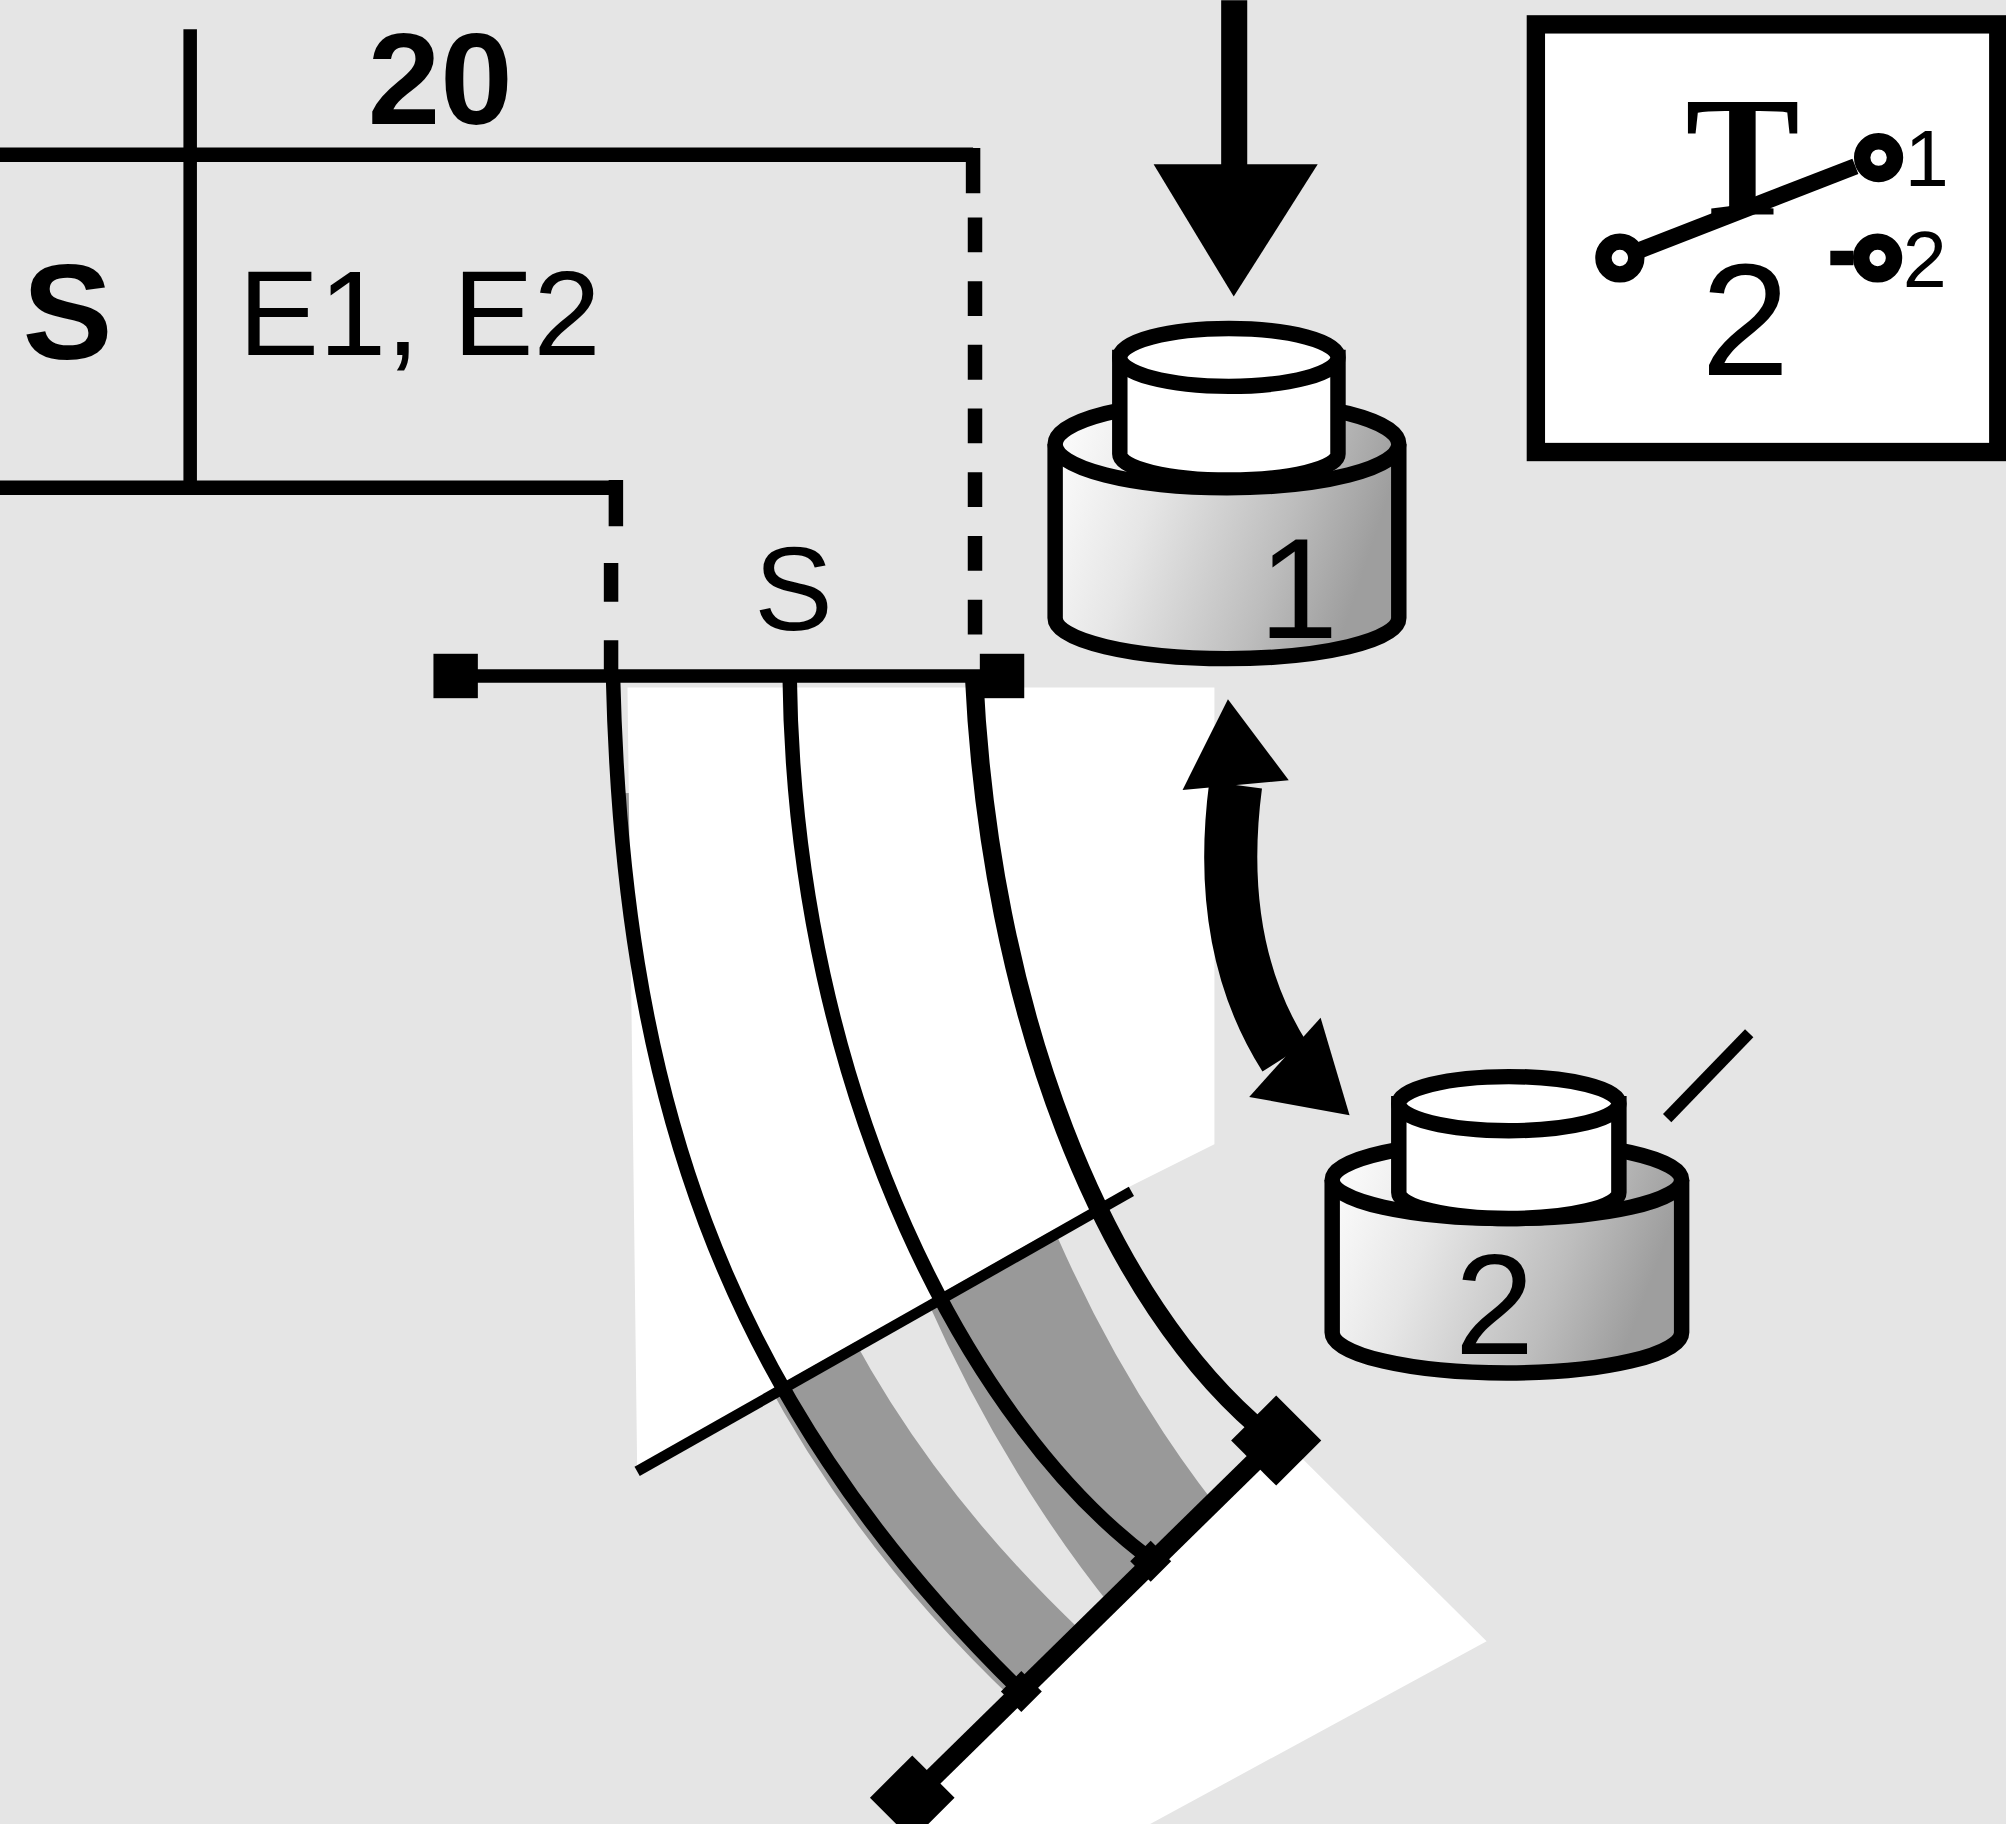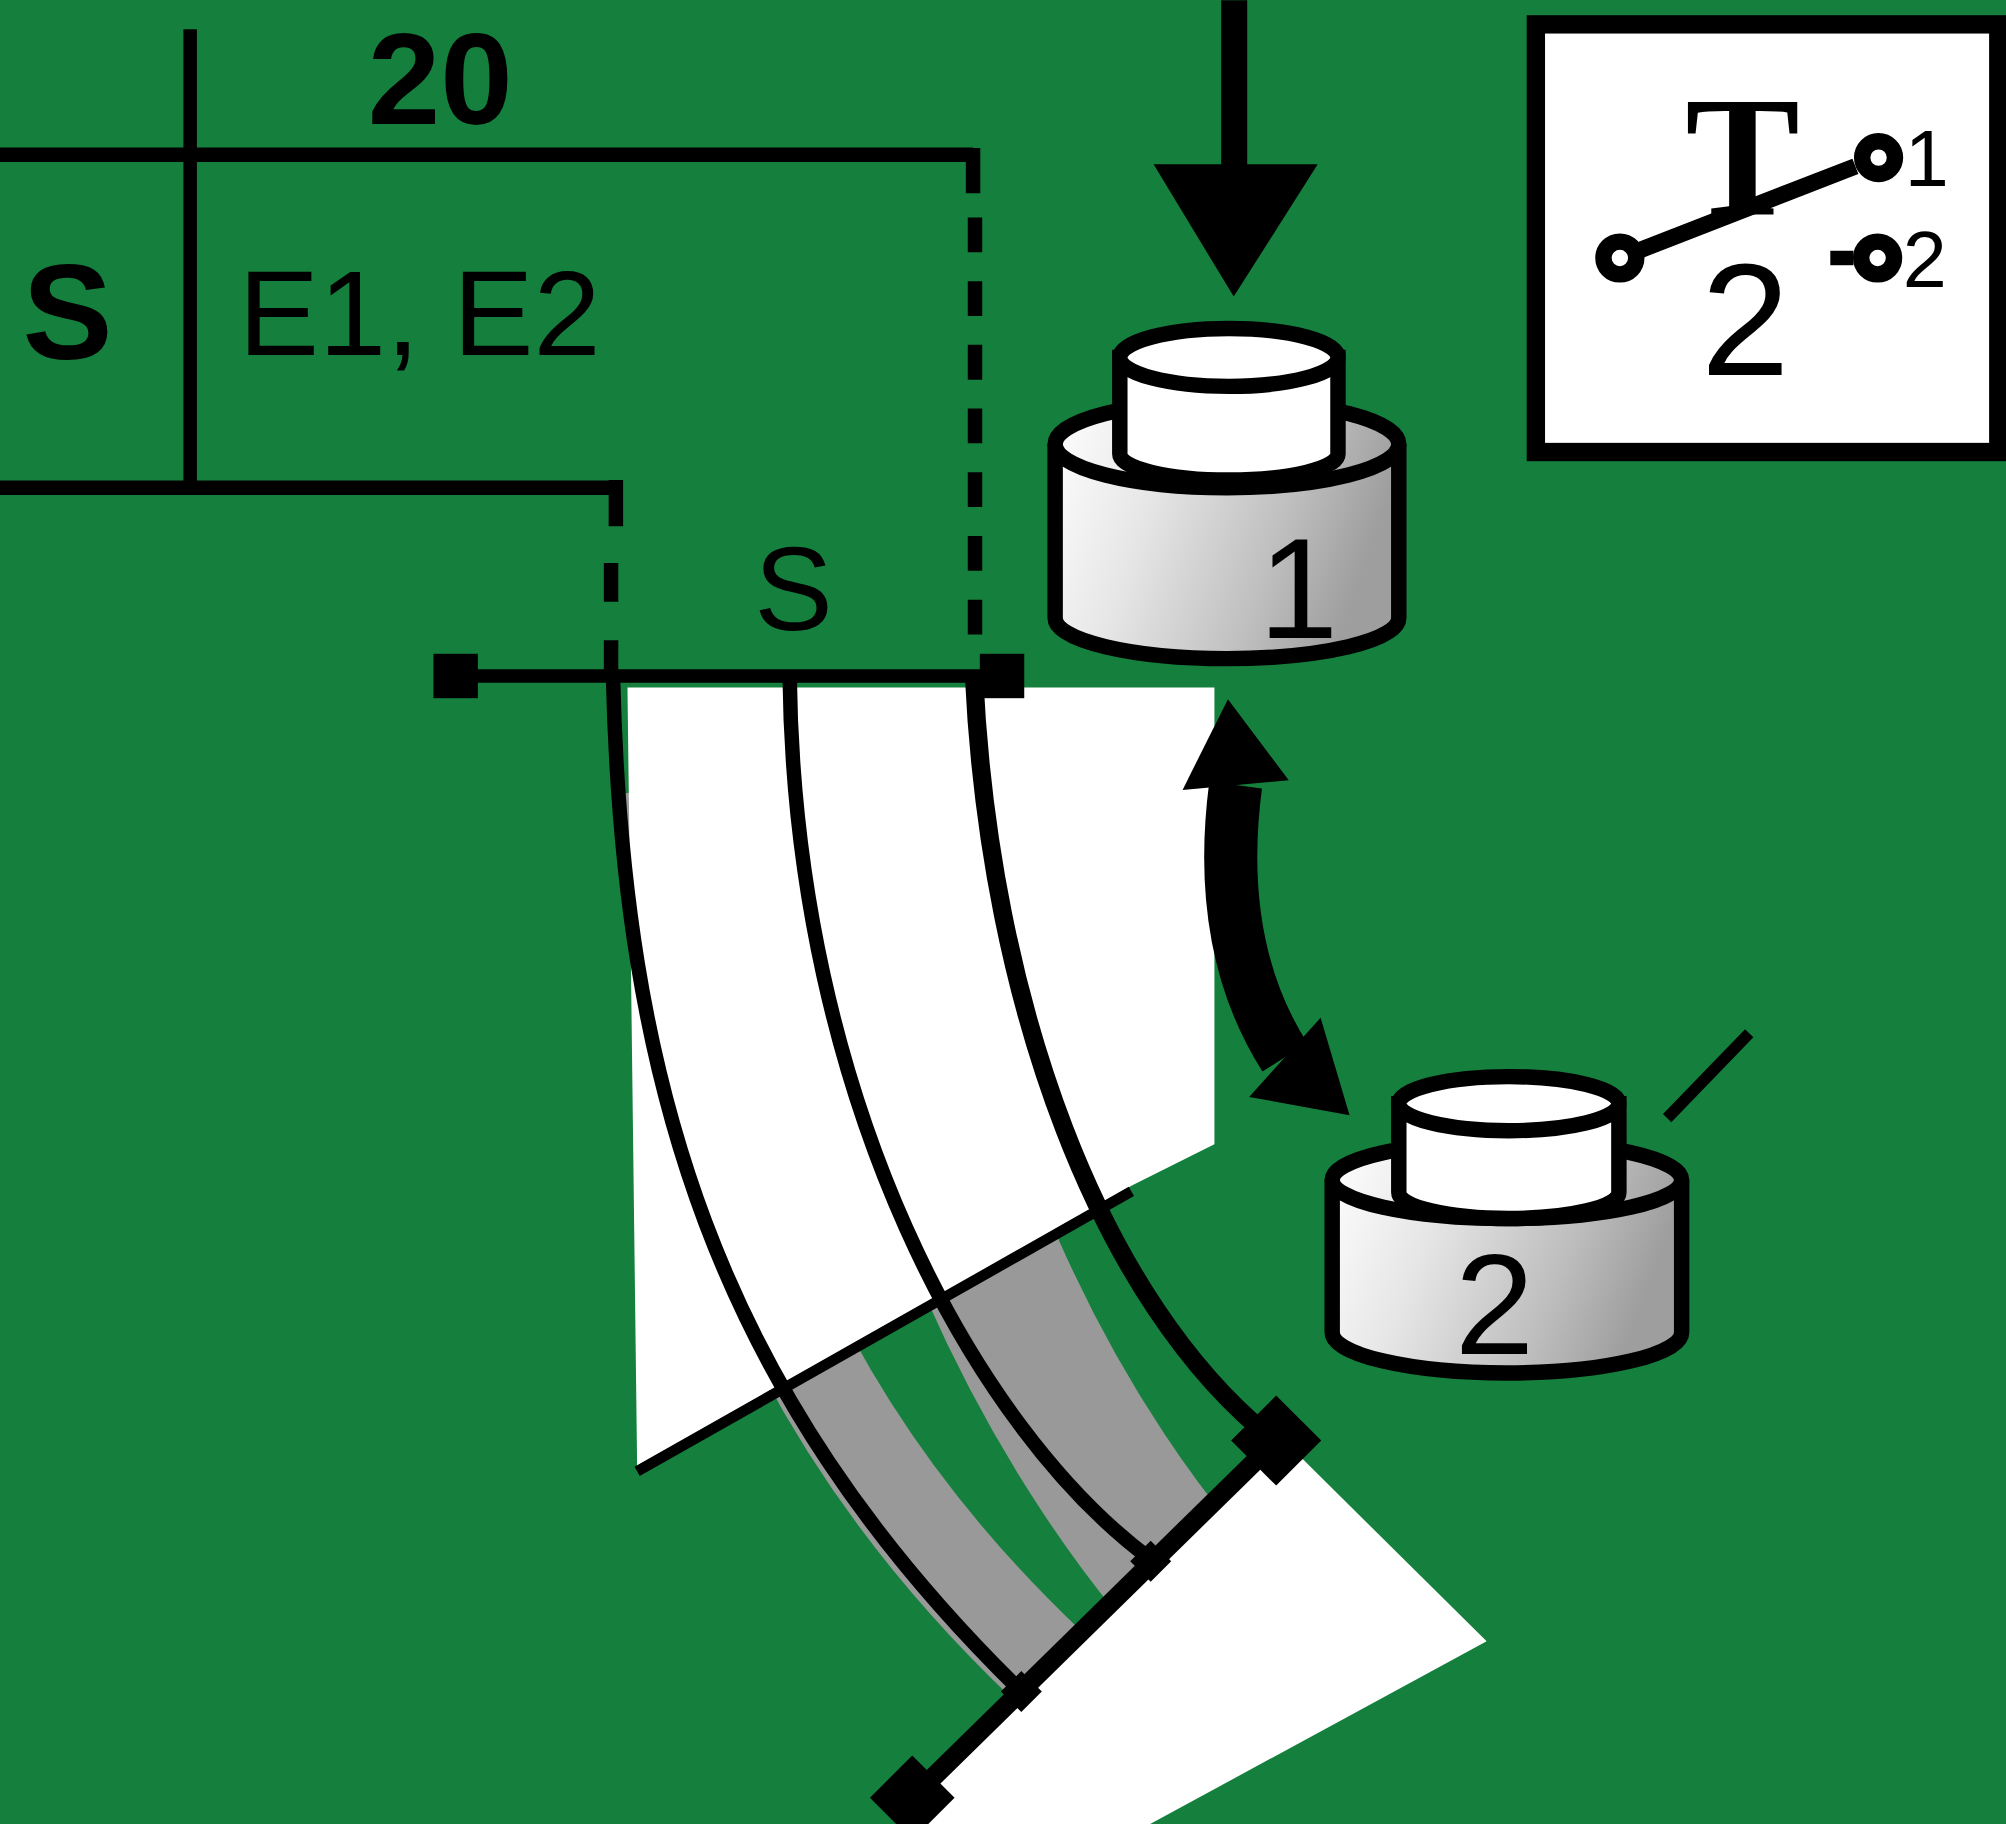--- a/index.html
+++ b/index.html
@@ -1,16 +1,16 @@
 <!DOCTYPE html>
 <html><head>
 <meta charset="utf-8">
 <style>
   html,body{margin:0;padding:0;background:#fff;}
-  .stage{position:relative;width:2006px;height:1825px;background:#15803d;overflow:hidden;
+  .stage{position:relative;width:2006px;height:1825px;background:#e5e5e5;overflow:hidden;
          font-family:"Liberation Sans", sans-serif;}
   svg{display:block}
   text{fill:#000;}
   .sans{font-family:"Liberation Sans", sans-serif;}
   .serif{font-family:"Liberation Serif", serif;}
   .bold{font-weight:bold;}
 </style>
 </head>
 <body>
 

